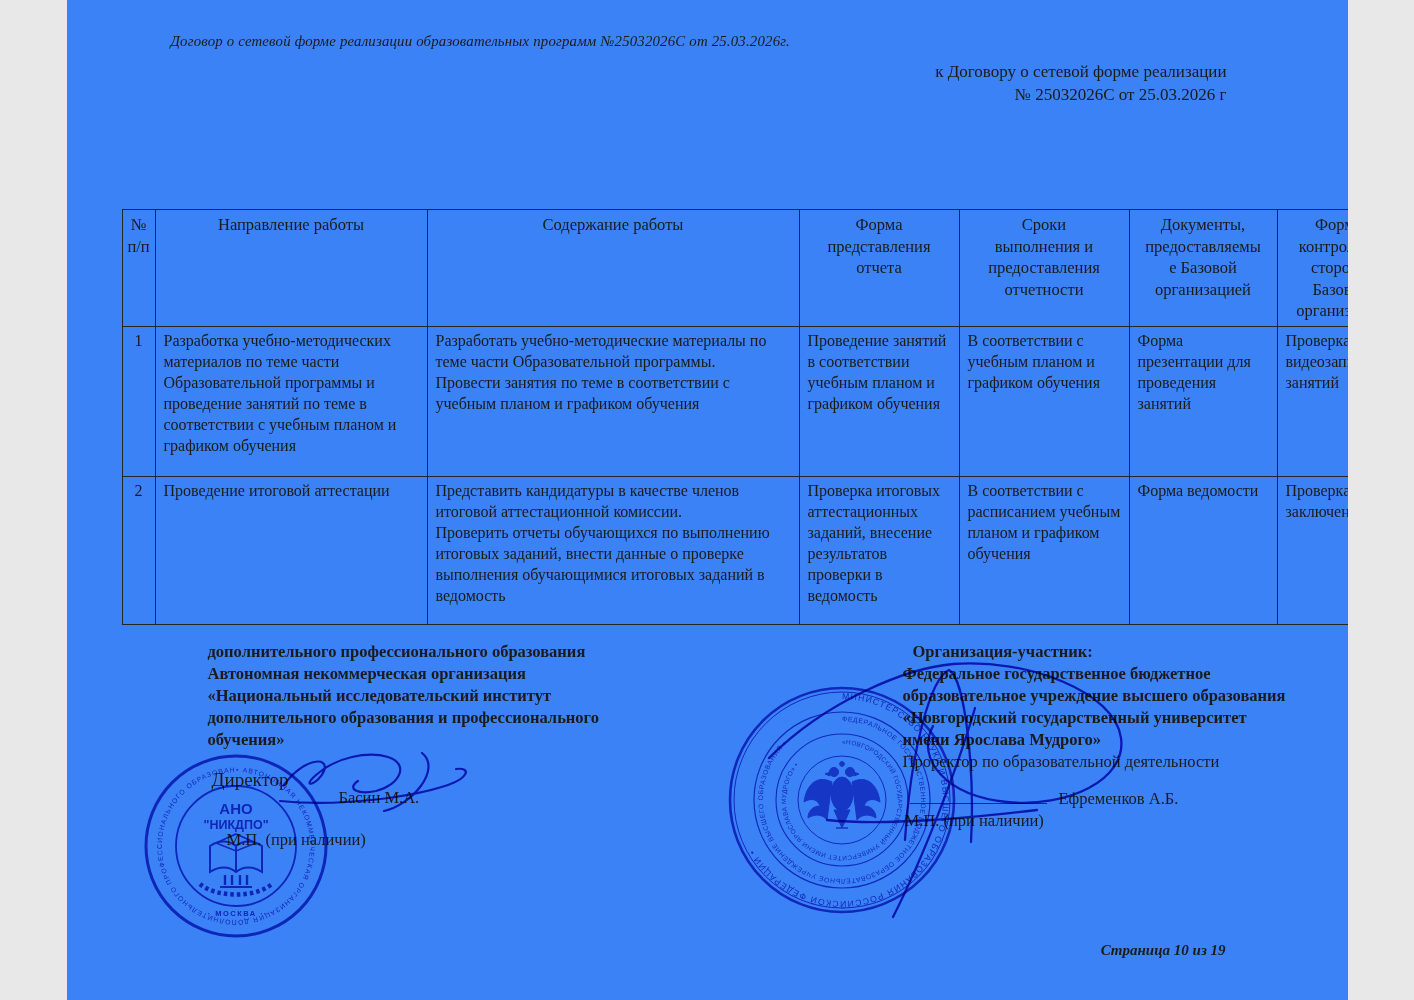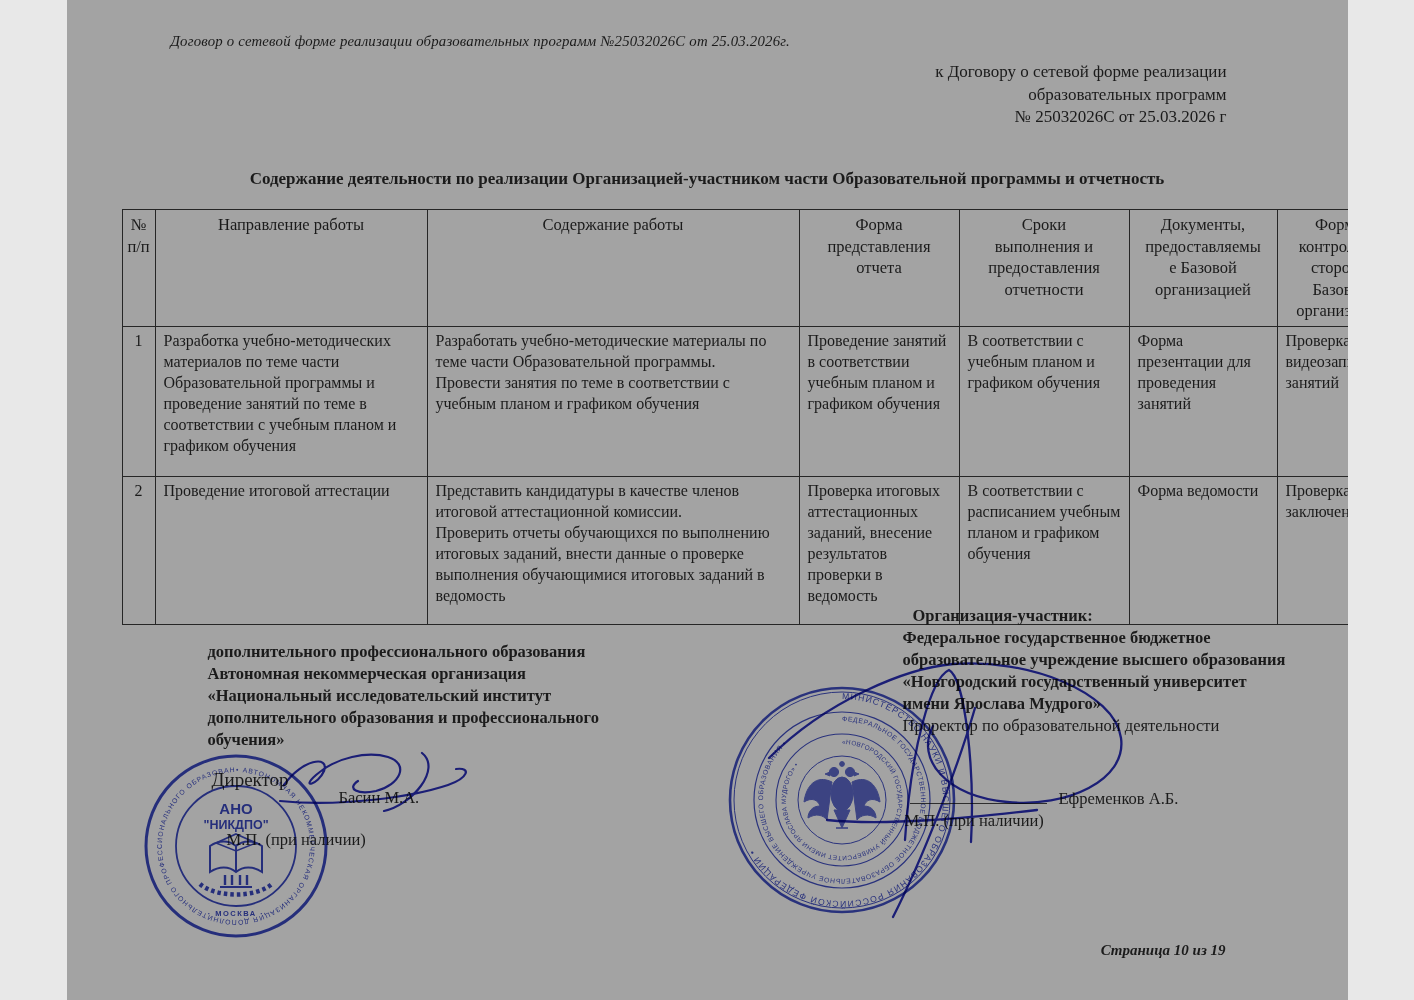--- a/index.html
+++ b/index.html
@@ -1,18 +1,18 @@
 <!DOCTYPE html>
 <html><head>
 <meta charset="utf-8">
 <style>
   html,body { margin:0; padding:0; background:#e8e8e8; }
   .page {
     position:relative; width:1281px; height:1000px; margin:0 auto;
-    background:#a3a3a3; overflow:hidden;
+    background:#3b82f6; overflow:hidden;
     font-family:"Liberation Serif", serif; color:#1b1b1b;
   }
   .contract-line {
     position:absolute; left:104px; top:33px;
     font-style:italic; font-size:14.8px; letter-spacing:.2px;
   }
   .appendix {
     position:absolute; right:121px; top:61px;
     text-align:right; font-size:17px; line-height:22.5px;
   }
@@ -33,21 +33,21 @@
   }
   .activity td { font-size:16px; line-height:21px; padding:3px 6px 3px 8px; }
   .activity td.num { text-align:center; padding:3px 2px; }
   .activity thead tr { height:108px; }
   .activity tbody tr.r1 { height:150px; }
   .activity tbody tr.r2 { height:148px; }
 
   .org-block { position:absolute; font-size:16.5px; line-height:22px; }
   .org-block .b { font-weight:bold; }
   .block-left { left:141px; top:641px; }
-  .block-right { left:836px; top:605px; }
+  .block-right { left:836px; top:641px; }
   .block-right .lbl { margin-left:10px; }
   .plain { font-weight:normal; }
 
   .director-line { position:absolute; left:145px; top:769px; font-size:19px; }
   .basin-name { position:absolute; left:272px; top:788px; font-size:16.5px; }
   .mp-left { position:absolute; left:160px; top:830px; font-size:16.5px; }
 
   .sign-line-right { position:absolute; left:843px; top:788px; font-size:16.5px; white-space:nowrap; }
   .sign-line-right .usline {
     display:inline-block; width:137px; height:15px;
@@ -70,25 +70,23 @@
 </style>
 </head>
 <body>
 
 <div class="page">
 
   <div class="contract-line">Договор о сетевой форме реализации образовательных программ №25032026С от 25.03.2026г.</div>
 
   <div class="appendix">
     <div>к Договору о сетевой форме реализации</div>
-    <div>образовательных программ</div>
     <div>№ 25032026С  от 25.03.2026 г</div>
   </div>
 
-  <div class="doc-title">Содержание деятельности по реализации Организацией-участником части Образовательной программы и отчетность</div>
 
   <table class="activity">
     <colgroup>
       <col style="width:33px">
         <col style="width:272px">
         <col style="width:372px">
       <col style="width:160px">
         <col style="width:170px">
         <col style="width:148px">
         <col style="width:127px">

